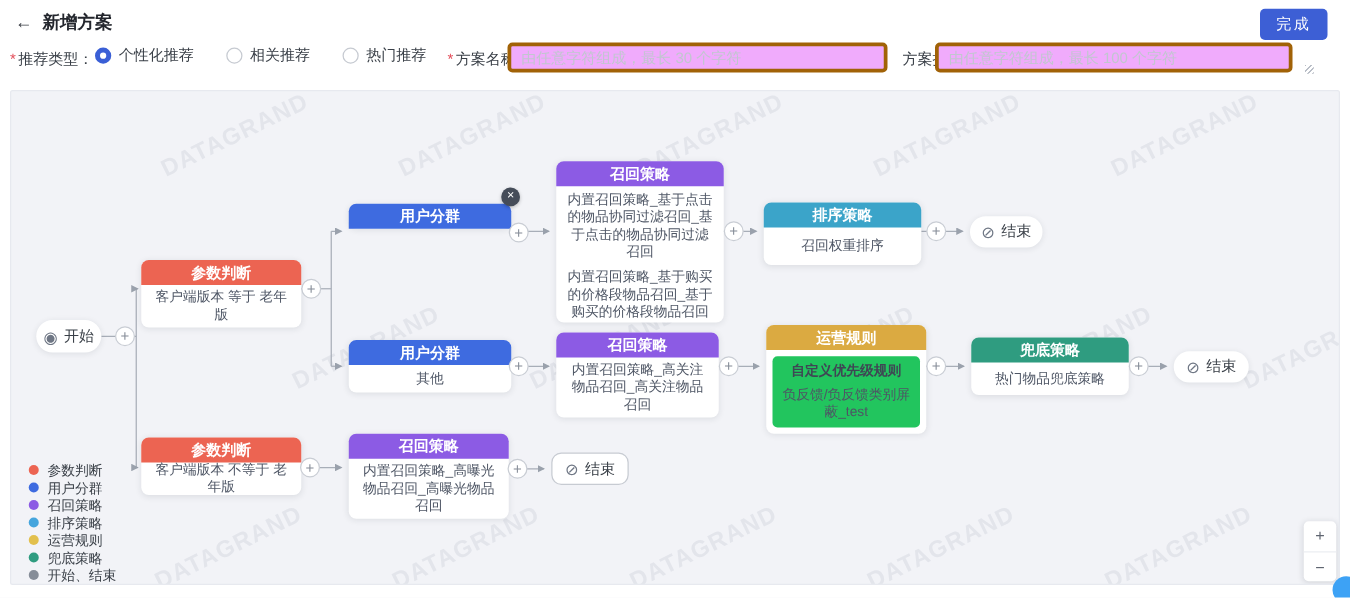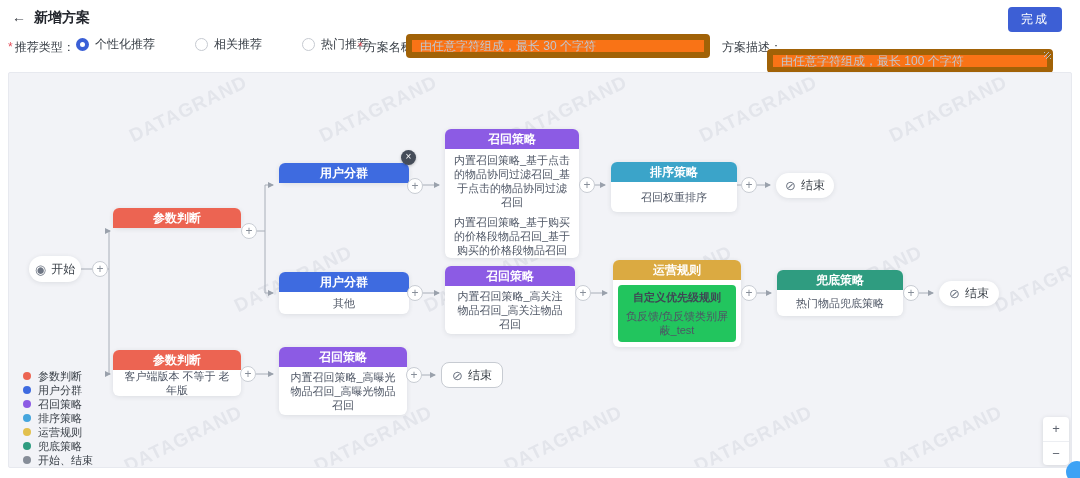--- a/index.html
+++ b/index.html
@@ -11,30 +11,30 @@
   .topbar { position:absolute; left:0; top:0; width:1080px; height:30px; }
   .back-arrow { position:absolute; left:12px; top:9px; font-size:14px; color:#383c43; cursor:pointer; }
   .page-title { position:absolute; left:34px; top:9px; font-size:14px; font-weight:700; color:#23262d; }
   .done-btn { position:absolute; right:18px; top:7px; background:#3d5fd5; color:#fff; font-size:12px;
     padding:4px 13px; border-radius:4px; border:none; letter-spacing:2px; cursor:pointer;text-align:right; }
 
   
   .formrow { position:absolute; left:0; top:30px; width:1080px; height:34px; }
   .f-label { position:absolute; top:9px; font-size:12px; color:#3a4048; }
   .req { color:#e34d59; margin-right:2px; }
-  .radio-group { position:absolute; left:76px; top:6px; display:flex; gap:40px; }
+  .radio-group { position:absolute; left:76px; top:6px; display:flex; gap:26px; }
   .radio { display:flex; align-items:center; gap:6px; font-size:12px; color:#3a4048; cursor:pointer; }
   .radio-dot { width:13px; height:13px; border-radius:50%; border:1px solid #c6cad1; background:#fff; position:relative; }
   .radio-dot.checked { border:4px solid #3a5fd6; }
-  .txt-input { position:absolute; top:4px; height:24px; border:6px solid #a16207; border-radius:4px;
-    font-size:12px; color:#333; padding:0 8px; background:#f97316; outline:none;
+  .txt-input { position:absolute; top:4px; height:24px; border:3px solid #a16207; border-radius:4px;
+    font-size:12px; color:#333; padding:0 8px; background:#f0abfc; outline:none;
     font-family:"Liberation Sans","DejaVu Sans",sans-serif; }
   .txt-input::placeholder { color:#c1c6cf; }
   .name-input { left:406px; width:304px; }
-  .desc-input { left:767px; width:286px; resize:none; line-height:22px;margin-top:15px; }
+  .desc-input { left:748px; width:286px; resize:none; line-height:22px; }
   .resize-grip { position:absolute; left:1044px; top:22px; width:7px; height:7px; pointer-events:none;
     background:repeating-linear-gradient(135deg,#b9bec7 0,#b9bec7 1px,transparent 1px,transparent 3px); }
 
   
   .canvas { position:absolute; left:8px; top:72px; width:1064px; height:396px;
     background:#f2f3f7; border:1px solid #e7e9ef; border-radius:2px; overflow:hidden; }
   .wm { position:absolute; font-size:19px; font-weight:700; color:rgba(96,108,136,0.10);
     transform:rotate(-26deg); letter-spacing:1px; white-space:nowrap; }
   svg.edges { position:absolute; left:0; top:0; }
 
@@ -179,20 +179,21 @@
     </svg>
 
     <div class="pill" id="node-start">
       <span class="n-icon">◉</span>
       <span>开始</span>
     </div>
     <div class="plus-btn" style="left:83px;top:188px;">+</div>
 
     <div class="node" id="node-param1">
       <div class="node-header hdr-param">参数判断</div>
+      <div class="node-body">客户端版本 等于 老年版</div>
     </div>
     <div class="plus-btn" style="left:232px;top:150px;">+</div>
 
     <div class="node" id="node-seg1">
       <div class="node-header hdr-seg">用户分群</div>
     </div>
     <div class="close-badge" style="left:392px;top:77px;">×</div>
     <div class="plus-btn" style="left:398px;top:105px;">+</div>
 
     <div class="node" id="node-recall1">

